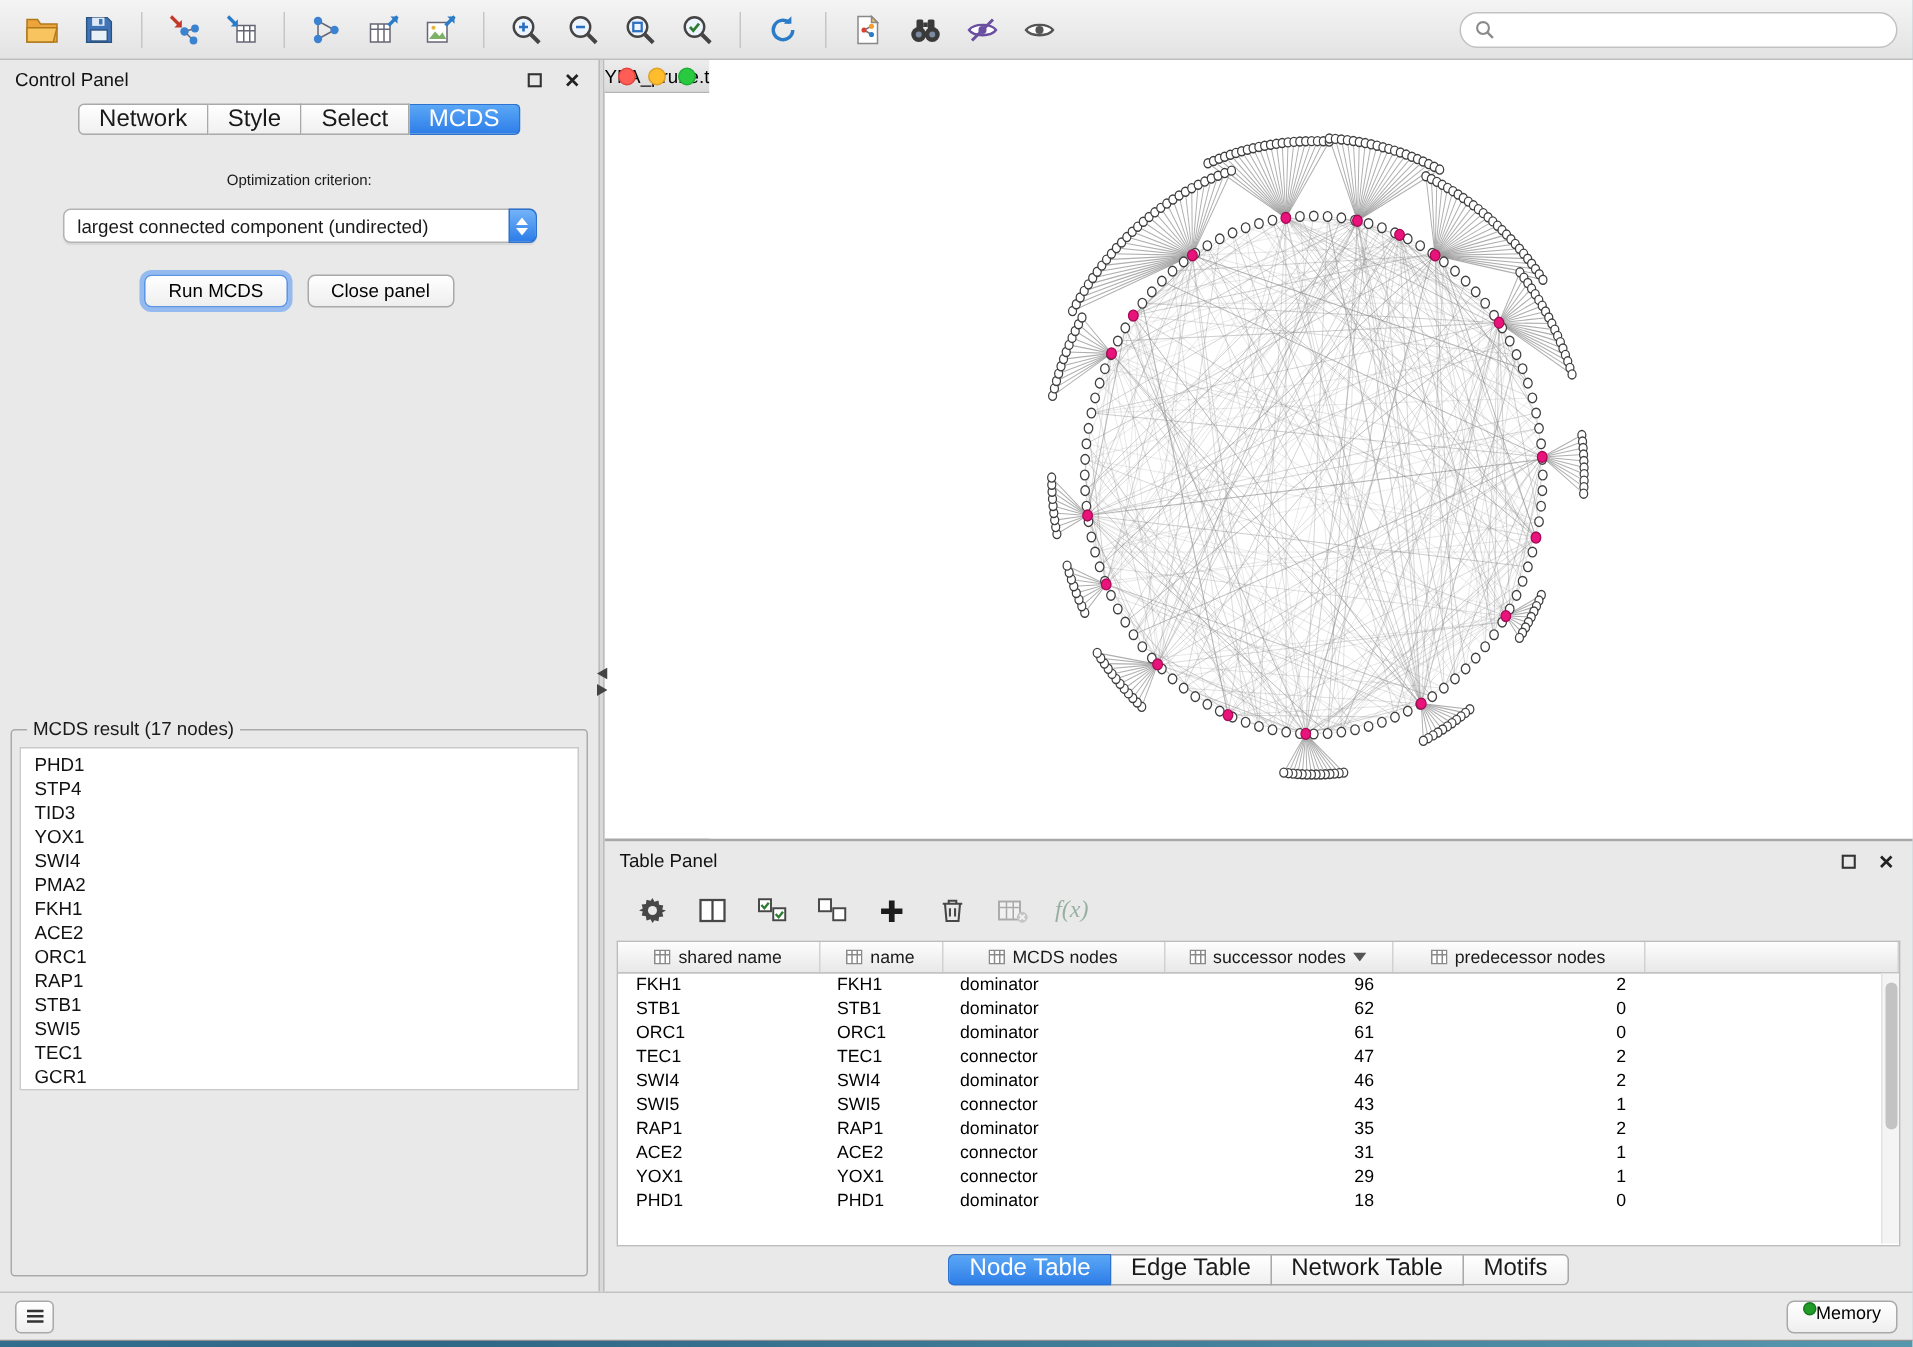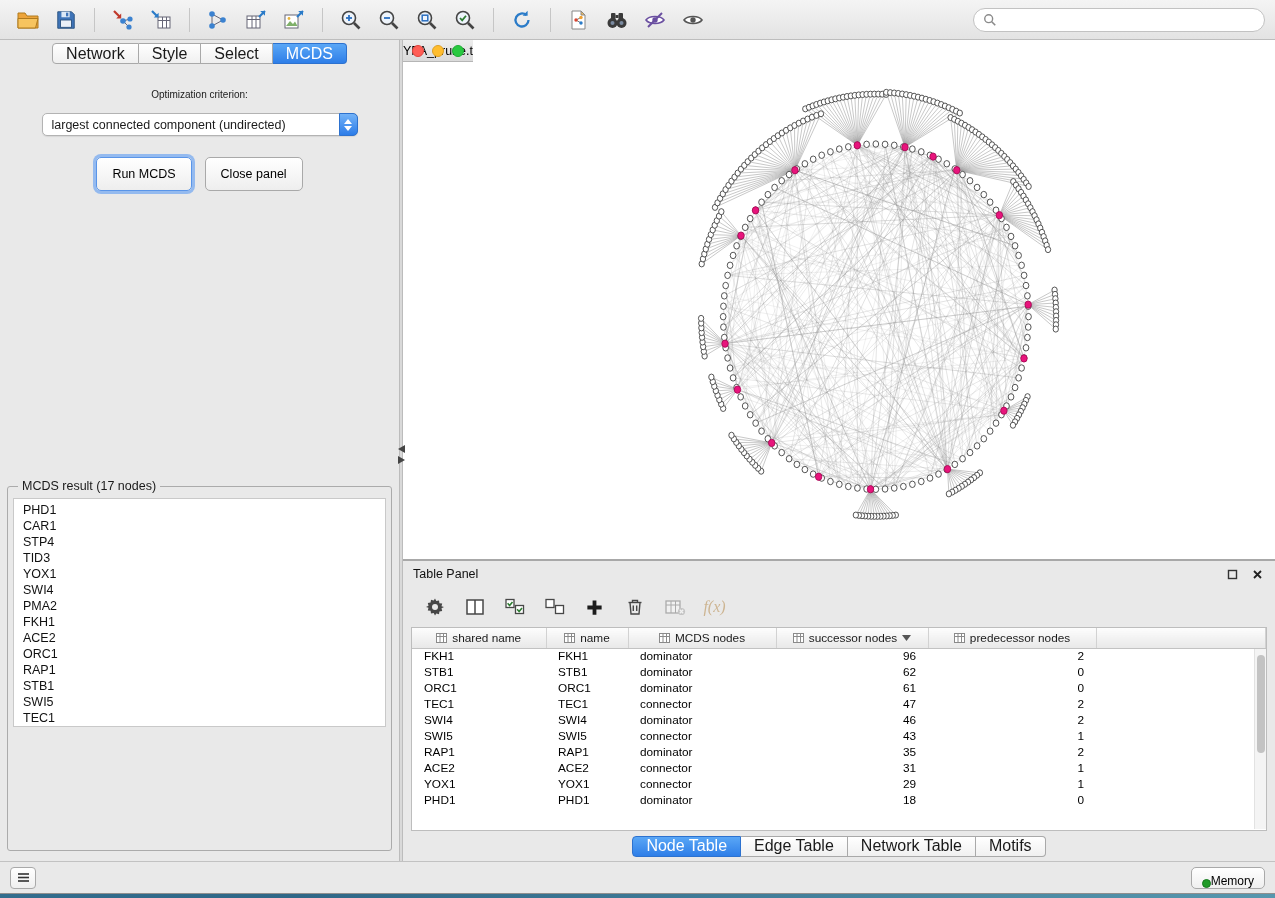--- a/index.html
+++ b/index.html
@@ -38,21 +38,21 @@
 
 .cp-content{flex:1;display:flex;flex-direction:column;min-height:0;padding:6px 0 10px}
 .opt-label{text-align:center;margin-top:12px;font-size:10px}
 .dropdown{margin:13px auto 0;width:316px;height:23px;background:#fff;border:1px solid #b3b3b3;border-radius:5px;
           display:flex;align-items:center;padding-left:9px;font-size:12.5px;position:relative;cursor:pointer;
           box-shadow:0 1px 1px rgba(0,0,0,.08)}
 .dd-stepper{position:absolute;right:-1px;top:-1px;width:19px;height:23px;
             background:linear-gradient(#73b3f8,#2c7ce8);border:1px solid #2d72cf;border-radius:0 5px 5px 0;
             display:flex;flex-direction:column;align-items:center;justify-content:center;gap:2px}
 .btn-row{display:flex;justify-content:center;gap:13px;margin-top:21px}
-.mac-btn{height:34px;padding:0 15px;background:linear-gradient(#ffffff,#eeeeee);border:1px solid #a9a9a9;
+.mac-btn{height:22px;padding:0 15px;background:linear-gradient(#ffffff,#eeeeee);border:1px solid #a9a9a9;
          border-radius:5px;font-size:12.5px;cursor:pointer;font-family:"Liberation Sans",sans-serif}
 .mac-btn.focused{box-shadow:0 0 0 3px rgba(64,140,245,.5);border-color:#5a95e8}
 .cp-spacer{flex:1}
 .groupbox{border:1px solid #ababab;border-radius:3px;margin:0 7px;padding:5px;display:flex;
           flex-direction:column;height:372px;background:transparent}
 .groupbox legend{font-size:12.5px;padding:0 4px;margin-left:5px}
 .result-list{flex:1;background:#fff;border:1px solid #c9c9c9;overflow:hidden;list-style:none;padding:3px 0 0 9px}
 .result-list li{font-size:12.5px;line-height:16px;color:#111;cursor:default}
 
 .right-col{flex:1;display:flex;flex-direction:column;min-width:0;min-height:0}
@@ -67,39 +67,39 @@
 .light.green{background:#29c940;border-color:#1fae35}
 .net-title{position:absolute;left:0;right:0;text-align:center;font-size:12.5px;color:#000;pointer-events:none}
 .net-canvas{flex:1;background:#fff;position:relative;min-height:0}
 .net-canvas svg{display:block;width:100%;height:100%}
 
 .table-panel{flex:1;display:flex;flex-direction:column;background:#e9e9e9;min-height:0}
 .tp-toolbar{height:40px;display:flex;align-items:center;gap:13px;padding:0 18px;flex:0 0 auto}
 .tp-btn{width:27px;height:27px;border:none;background:transparent;display:flex;align-items:center;
         justify-content:center;cursor:pointer;padding:0}
 .tp-btn.disabled{opacity:.38;cursor:default}
-.fx{font-family:"Liberation Serif",serif;font-style:italic;font-size:16px;color:#a16207}
+.fx{font-family:"Liberation Serif",serif;font-style:italic;font-size:16px;color:#14532d}
 .tp-table-wrap{flex:1;margin:0 8px;background:#fff;border:1px solid #bdbdbd;position:relative;overflow:hidden}
 table.node-table{border-collapse:collapse;table-layout:fixed;width:100%;font-size:11.8px}
 .node-table th{height:20px;background:linear-gradient(#fdfdfd,#e8e8e8);border-right:1px solid #d2d2d2;
                border-bottom:1px solid #c2c2c2;font-weight:normal;padding:0}
 .th-inner{display:flex;align-items:center;justify-content:center;gap:5px;white-space:nowrap;overflow:hidden}
 .node-table td{height:16px;padding:0 12px;white-space:nowrap;overflow:hidden;color:#000}
 .node-table td.num{text-align:right}
 .node-table tr.trow{cursor:default}
 .vscroll{position:absolute;right:0;top:21px;bottom:1px;width:12px;background:#f4f4f4;border-left:1px solid #e2e2e2}
 .vthumb{position:absolute;top:6px;left:2px;width:8px;height:98px;background:#c3c3c3;border-radius:4px;cursor:pointer}
 .tp-tabs-row{height:30px;display:flex;justify-content:center;align-items:center;flex:0 0 auto}
 
 .statusbar{height:32px;background:#e9e9e9;border-top:1px solid #c2c2c2;display:flex;align-items:center;
            padding:0 10px;flex:0 0 auto}
 .sb-btn{width:26px;height:22px;background:linear-gradient(#fff,#efefef);border:1px solid #a9a9a9;
         border-radius:4px;display:flex;align-items:center;justify-content:center;cursor:pointer}
 .memory-btn{margin-left:auto;height:22px;padding:0 10px;background:linear-gradient(#fff,#efefef);
-            border:1px solid #a9a9a9;border-radius:5px;display:flex;align-items:flex-end;gap:0;font-size:12px;cursor:pointer}
+            border:1px solid #a9a9a9;border-radius:5px;display:flex;align-items:flex-start;gap:0;font-size:12px;cursor:pointer}
 .mem-dot{width:9px;height:9px;border-radius:50%;background:#1f9b27;border:1px solid #157a1d}
 </style>
 </head>
 <body>
 
 <div class="app">
 
   <div class="toolbar">
     <button class="tbtn">
       <svg width="24" height="24" viewBox="0 0 24 24">
@@ -245,20 +245,34 @@
           <circle cx="6.5" cy="6.5" r="4.5" fill="none" stroke="#8a8a8a" stroke-width="1.6"></circle>
           <line x1="10" y1="10" x2="14" y2="14" stroke="#8a8a8a" stroke-width="1.8"></line>
         </svg>
       <input value="" placeholder="" style="">
     </div>
   </div>
 
   <div class="main">
 
     <div class="control-panel">
+      <div class="panel-header">
+        <span class="panel-title">Control Panel</span>
+        <span class="ph-spacer"></span>
+        <button class="ph-btn">
+          <svg width="11" height="11" viewBox="0 0 11 11">
+              <rect x="1.5" y="1.5" width="8" height="8" fill="none" stroke="#333" stroke-width="1.4"></rect>
+            </svg>
+        </button>
+        <button class="ph-btn">
+          <svg width="11" height="11" viewBox="0 0 11 11">
+              <path d="M2 2l7 7M9 2l-7 7" stroke="#222" stroke-width="1.8"></path>
+            </svg>
+        </button>
+      </div>
 
       <div class="seg-tabs">
         <div class="seg-tab">Network</div>
         <div class="seg-tab">Style</div>
         <div class="seg-tab">Select</div>
         <div class="seg-tab active">MCDS</div>
       </div>
 
       <div class="cp-content">
         <div class="opt-label">Optimization criterion:</div>
@@ -277,21 +291,20 @@
           <button class="mac-btn focused">Run MCDS</button>
           <button class="mac-btn">Close panel</button>
         </div>
         <div class="cp-spacer"></div>
         <fieldset class="groupbox">
           <legend>MCDS result (17 nodes)</legend>
           <ul class="result-list">
 
               <li>PHD1</li>
 
-              <li>CAR1</li>
 
               <li>STP4</li>
 
               <li>TID3</li>
 
               <li>YOX1</li>
 
               <li>SWI4</li>
 
 
@@ -305,20 +318,21 @@
               <li>ORC1</li>
 
               <li>RAP1</li>
 
               <li>STB1</li>
 
               <li>SWI5</li>
 
               <li>TEC1</li>
 
+              <li>GCR1</li>
             </ul>
         </fieldset>
       </div>
     </div>
 
     <div class="vsplit">
       <span class="handles">
         <svg width="7" height="8" viewBox="0 0 7 8">
             <path d="M7 0v8L0 4z" fill="#444"></path>
           </svg>

